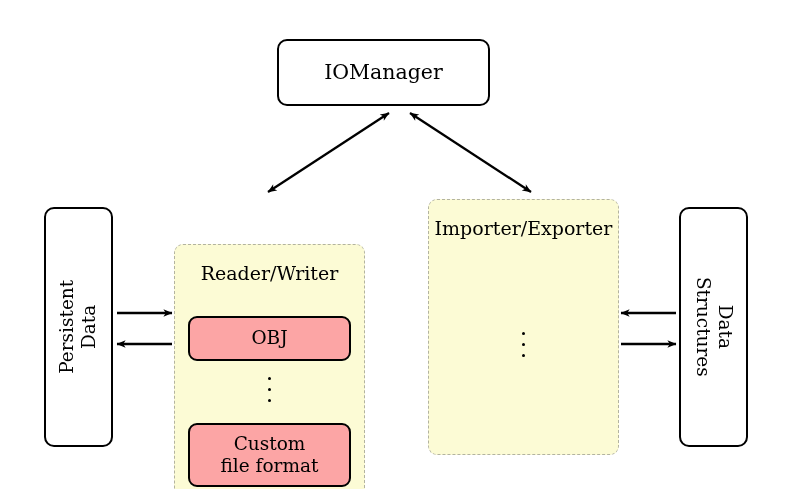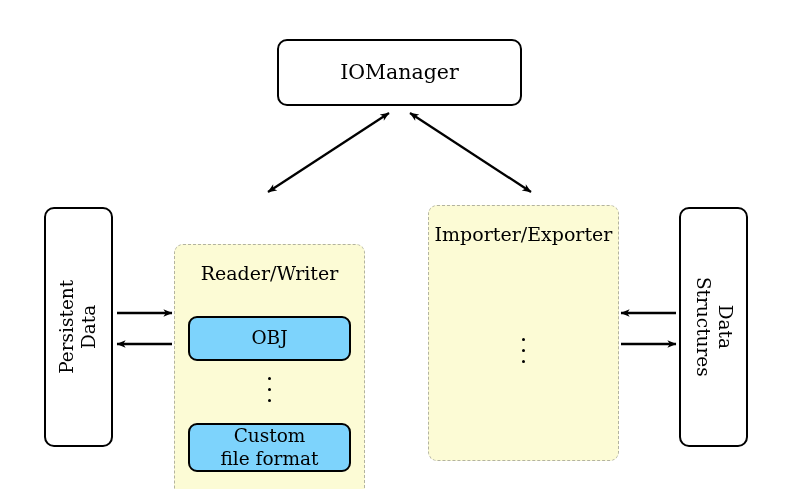--- a/index.html
+++ b/index.html
@@ -30,21 +30,21 @@
   .node .label {
     display: block;
     line-height: 1.18;
     white-space: pre-line;
   }
 
   
   #io-manager {
     left: 277px;
     top: 39px;
-    width: 245px;
+    width: 213px;
     height: 67px;
     font-size: 20.5px;
   }
 
   
   .vbox {
     width: 69px;
     height: 240px;
     top: 207px;
     font-size: 18.5px;
@@ -65,52 +65,51 @@
     height: 256px;
   }
   #group-reader-writer {
     left: 174px;
     width: 191px;
     margin-top: 45px;
   }
   #group-importer-exporter {
     left: 428px;
     width: 191px;
-    margin-top: 6px;
   }
   .group-title {
     position: absolute;
     top: 17px;
     left: 0;
     right: 0;
     text-align: center;
     font-size: 19px;
     color: #000000;
     white-space: nowrap;
   }
 
   
   .inner {
     position: absolute;
     box-sizing: border-box;
     border: 2.4px solid #000000;
     border-radius: 9px;
-    background: #7dd3fc;
+    background: #fca5a5;
     display: flex;
     align-items: center;
     justify-content: center;
     text-align: center;
     font-size: 18.5px;
     color: #000000;
     left: 13px;
     right: 13px;
   }
   .inner .label { line-height: 1.2; white-space: pre-line; }
   .inner.top    { top: 71px;  height: 45px; }
-  .inner.bottom { top: 178px; height: 49px; }
+  .inner.bottom { top: 178px; height: 64px; }
 
   
   .vdots {
     position: absolute;
     top: 132px;
     left: 0; right: 0;
     text-align: center;
     font-size: 19px;
     line-height: 1;
     color: #000000;

